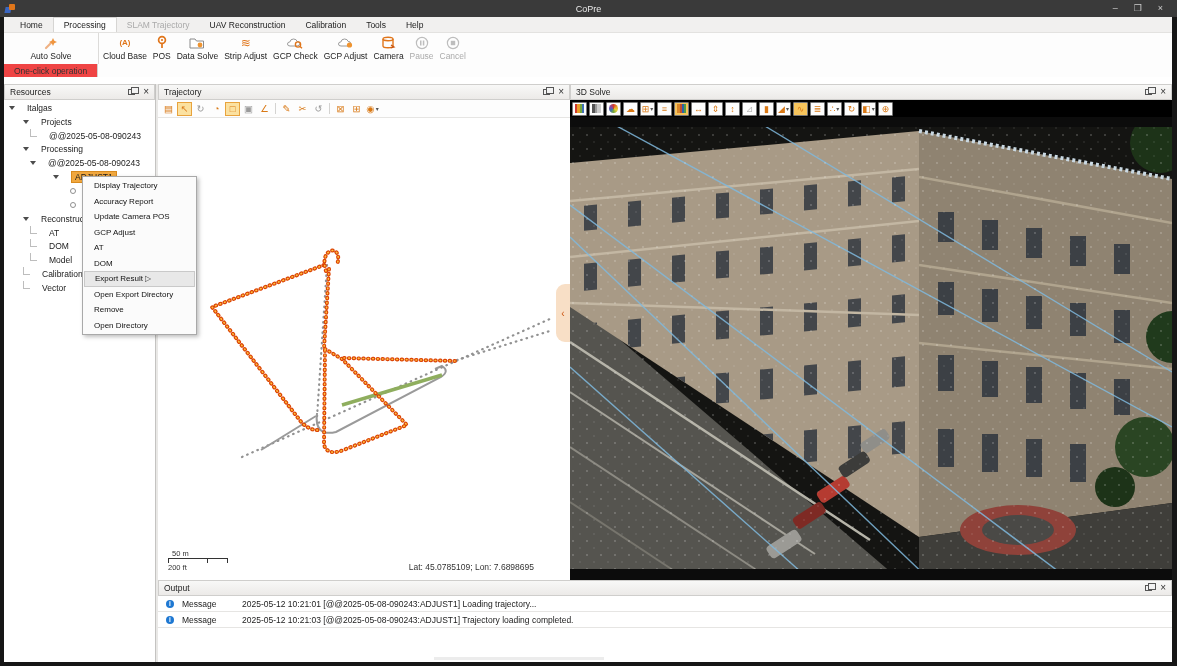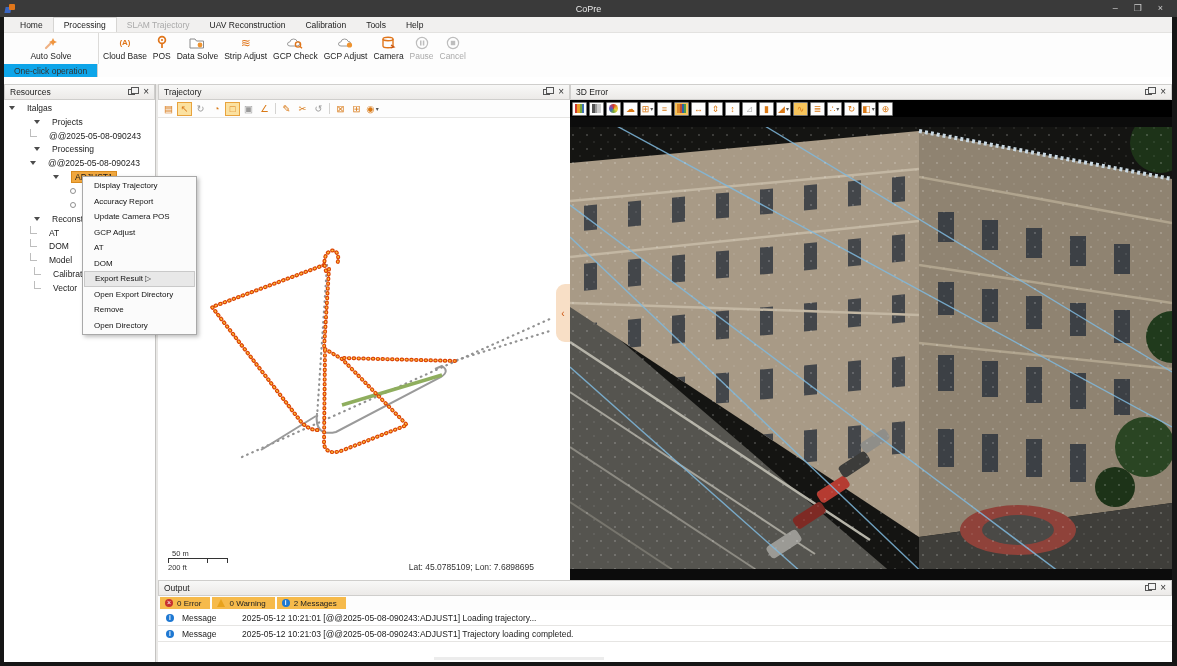--- a/index.html
+++ b/index.html
@@ -35,21 +35,21 @@
   .rbtn { display:flex; flex-direction:column; align-items:center; justify-content:flex-start;
     padding-top:2px; height:31px; }
   .rbtn .ric { height:15px; display:flex; align-items:center; justify-content:center; }
   .rbtn .rlabel { font-size:8.5px; color:#222; white-space:nowrap; line-height:12px; }
   .rbtn.disabled .rlabel { color:#ababab; }
   .glyph-orange { color:#e0751a; font-size:8px; font-weight:bold; }
   .glyph-wave { color:#e0751a; font-size:12px; line-height:10px; }
 
   
   .groupbar { position:absolute; left:0; top:47px; width:100%; height:13px; display:flex; background:#fdfdfd; }
-  .gcell { background:#0ea5e9; border-right:1px solid #d2d1cf; font-size:8.5px; color:#333;
+  .gcell { background:#ef4444; border-right:1px solid #d2d1cf; font-size:8.5px; color:#333;
     display:flex; align-items:center; justify-content:center; }
   .gcell.c1 { width:94px; } .gcell.c2 { width:372px; }
 
   
   .panel-header { height:16px; background:linear-gradient(#f8f8f7,#eceae8); border:1px solid #cfcecc;
     display:flex; align-items:center; padding:0 5px; font-size:8.5px; color:#222; }
   .hbtns { margin-left:auto; display:flex; gap:8px; align-items:center; }
   .float-ico { width:7px; height:6px; border:1px solid #555; position:relative; background:#f2f2f2; }
   .float-ico::before { content:""; position:absolute; left:2px; top:-3px; width:6px; height:5px;
     border:1px solid #555; background:#f2f2f2; }
@@ -58,21 +58,21 @@
   
   .resources { position:absolute; left:0; top:67px; width:151px; height:578px; background:#fff; }
   .splitter { position:absolute; left:151px; top:67px; width:3px; height:578px; background:#e9e8e6;
     border-left:1px solid #c4c3c1; }
   .tree { position:absolute; left:0; top:17px; right:0; bottom:0; }
   .trow { height:13.85px; display:flex; align-items:center; font-size:8.5px; color:#1a1a1a; white-space:nowrap;gap:8px; }
   .tri { width:0; height:0; border-left:3.5px solid transparent; border-right:3.5px solid transparent;
     border-top:4.5px solid #4c4c4c; display:inline-block; margin-right:4px; flex:none; }
   .conn { width:7px; height:8px; border-left:1px solid #bdbdbd; border-bottom:1px solid #bdbdbd;
     margin:-6px 4px 0 0; flex:none; }
-  .d0{padding-left:5px;} .d1{padding-left:30px;text-align:right;} .d2{padding-left:26px;} .d3{padding-left:49px;}
+  .d0{padding-left:5px;} .d1{padding-left:19px;text-align:right;} .d2{padding-left:26px;} .d3{padding-left:49px;}
   .sel { background:#f0a73e; border:1px solid #d88a1d; padding:0 3px; }
   .stub { width:6px; height:6px; border:1px solid #8f8f8f; border-radius:50%; margin-left:66px; flex:none; }
 
   
   .ctxmenu { position:absolute; left:78px; top:159px; width:115px; background:#fbfbfb;
     border:1px solid #a9a9a9; box-shadow:2px 2px 4px rgba(0,0,0,.25); z-index:30; padding:1px; }
   .mitem { height:15.5px; display:flex; align-items:center; padding-left:10px; font-size:8px; color:#111; }
   .mitem.hl { background:#e8e8e8; border:1px solid #c9c9c9; }
   .cursor { margin-left:2px; font-size:8px; color:#444; }
 
@@ -401,21 +401,21 @@
         </div>
         <div class="latlon">Lat: 45.0785109; Lon: 7.6898695</div>
       </div>
       <div class="collapse-tab">
         <span>‹</span>
       </div>
     </div>
 
     <div class="view3d">
       <div class="panel-header">
-        <span>3D Error</span>
+        <span>3D Solve</span>
         <span class="hbtns">
           <span class="float-ico"></span>
           <span class="close-ico">×</span>
         </span>
       </div>
       <div class="v3toolbar">
         <span class="chip">
             <span class="mini cbars"></span>
           </span>
         <span class="chip">
@@ -589,34 +589,20 @@
     </div>
 
     <div class="output">
       <div class="panel-header">
         <span>Output</span>
         <span class="hbtns">
           <span class="float-ico"></span>
           <span class="close-ico">×</span>
         </span>
       </div>
-      <div class="filterbar">
-        <div class="fchip">
-          <span class="err-ico">×</span>
-          <span>0 Error</span>
-        </div>
-        <div class="fchip">
-          <span class="warn-ico"></span>
-          <span>0 Warning</span>
-        </div>
-        <div class="fchip">
-          <span class="info-ico">i</span>
-          <span>2 Messages</span>
-        </div>
-      </div>
       <div class="orow">
         <span class="info-ico">i</span>
         <span class="olabel">Message</span>
         <span class="otext">2025-05-12 10:21:01 [@@2025-05-08-090243:ADJUST1] Loading trajectory...</span>
       </div>
       <div class="orow">
         <span class="info-ico">i</span>
         <span class="olabel">Message</span>
         <span class="otext">2025-05-12 10:21:03 [@@2025-05-08-090243:ADJUST1] Trajectory loading completed.</span>
       </div>

